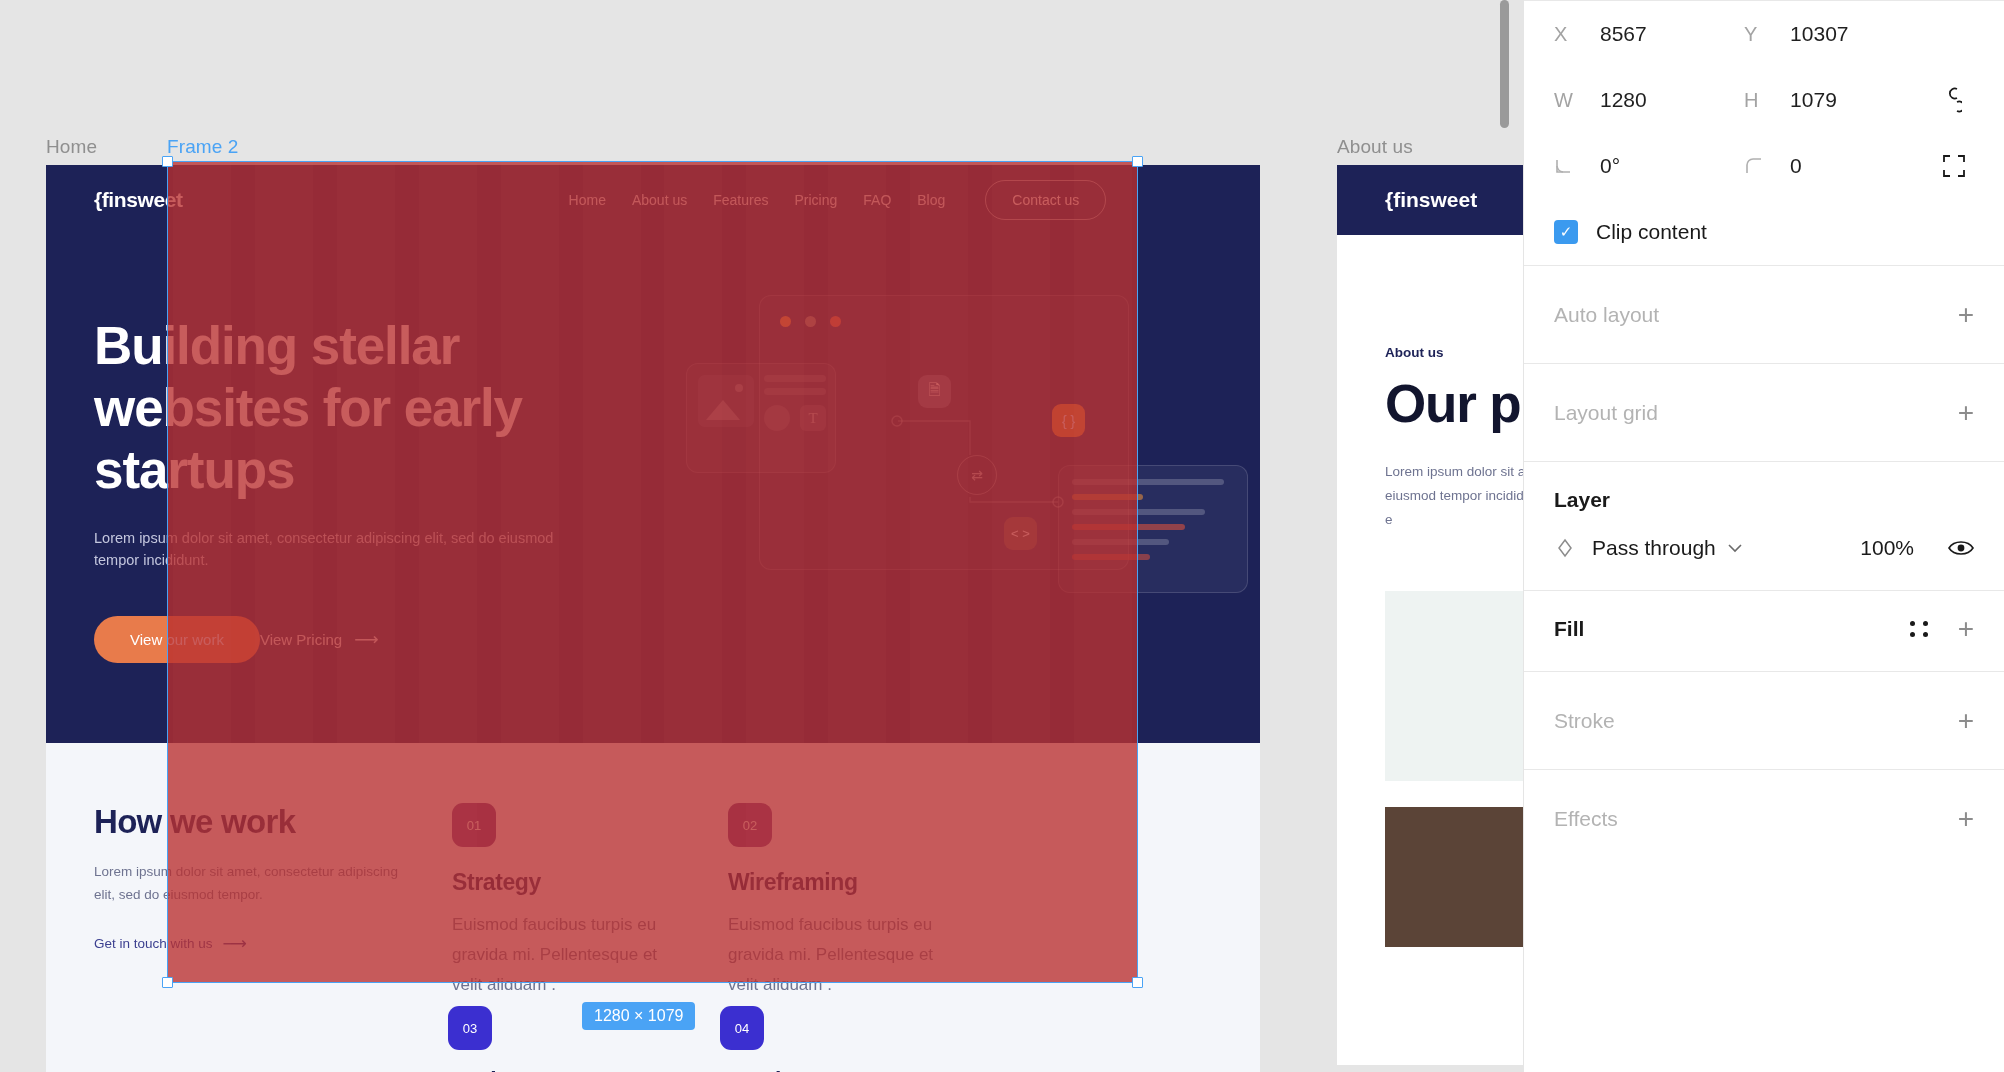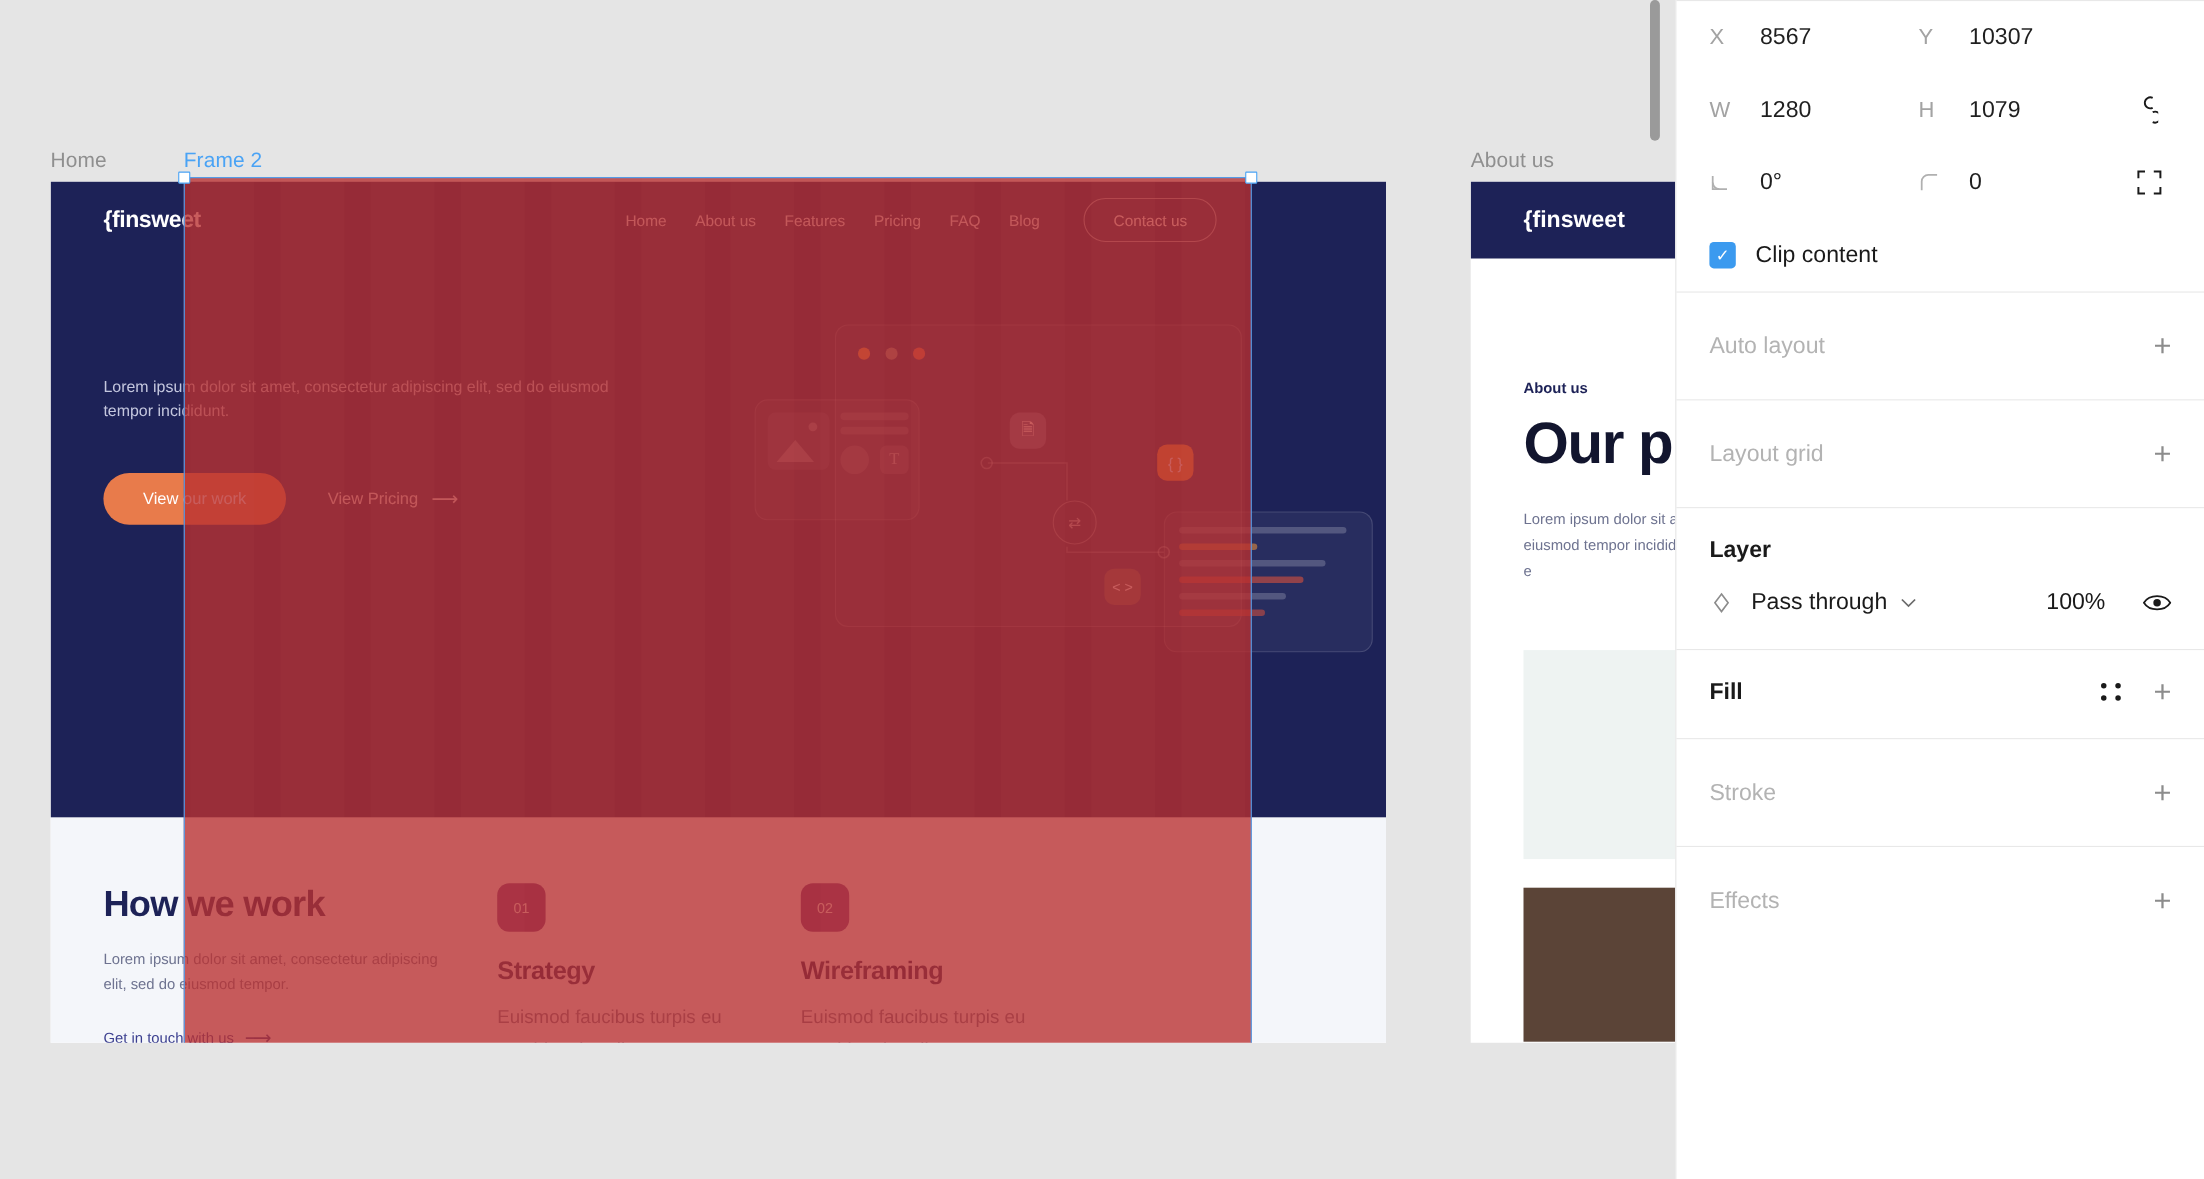--- a/index.html
+++ b/index.html
@@ -7,21 +7,21 @@
     width: 2004px; height: 1072px;
     overflow: hidden;
     font-family: "Liberation Sans", sans-serif;
     background: #e5e5e5;
   }
   #app { position: relative; width: 2004px; height: 1072px; }
 
   
   #canvas {
     position: absolute; left: 0; top: 0;
-    width: 1523px; height: 948px;
+    width: 1523px; height: 1072px;
     background: #e5e5e5;
     overflow: hidden;
   }
 
   
   .frame-label {
     position: absolute;
     font-size: 19px;
     white-space: nowrap;
     letter-spacing: .1px;
@@ -69,21 +69,21 @@
   .hero-body { position: absolute; left: 48px; top: 150px; width: 460px; }
   .hero-h1 {
     color: #ffffff;
     font-size: 53px; line-height: 1.17; font-weight: bold;
     letter-spacing: -1.1px;
   }
   .hero-p {
     margin-top: 26px;
     color: #c4c7de; font-size: 14.5px; line-height: 1.55;
   }
-  .hero-actions { margin-top: 44px; display: flex; gap: 38px; }
+  .hero-actions { margin-top: 44px; display: flex; }
   .btn-primary {
     background: #e87b4b; color: #ffffff;
     border: none; border-radius: 40px;
     padding: 15px 36px; font-size: 15px; font-family: inherit;
     white-space: nowrap; cursor: pointer;
   }
   .btn-ghost {
     color: #e6e7f0; font-size: 15px; display: flex; align-items: center; gap: 12px;
     white-space: nowrap; cursor: pointer;
   }
@@ -336,20 +336,21 @@
             <a>About us</a>
             <a>Features</a>
             <a>Pricing</a>
             <a>FAQ</a>
             <a>Blog</a>
           </div>
           <div class="nav-cta">Contact us</div>
         </div>
 
         <div class="hero-body">
+          <div class="hero-h1">Building stellar websites for early startups</div>
           <div class="hero-p">Lorem ipsum dolor sit amet, consectetur adipiscing elit, sed do eiusmod tempor incididunt.</div>
           <div class="hero-actions">
             <button class="btn-primary">View our work</button>
             <div class="btn-ghost">
               <span>View Pricing</span>
               <span class="arrow">⟶</span>
             </div>
           </div>
         </div>
 

